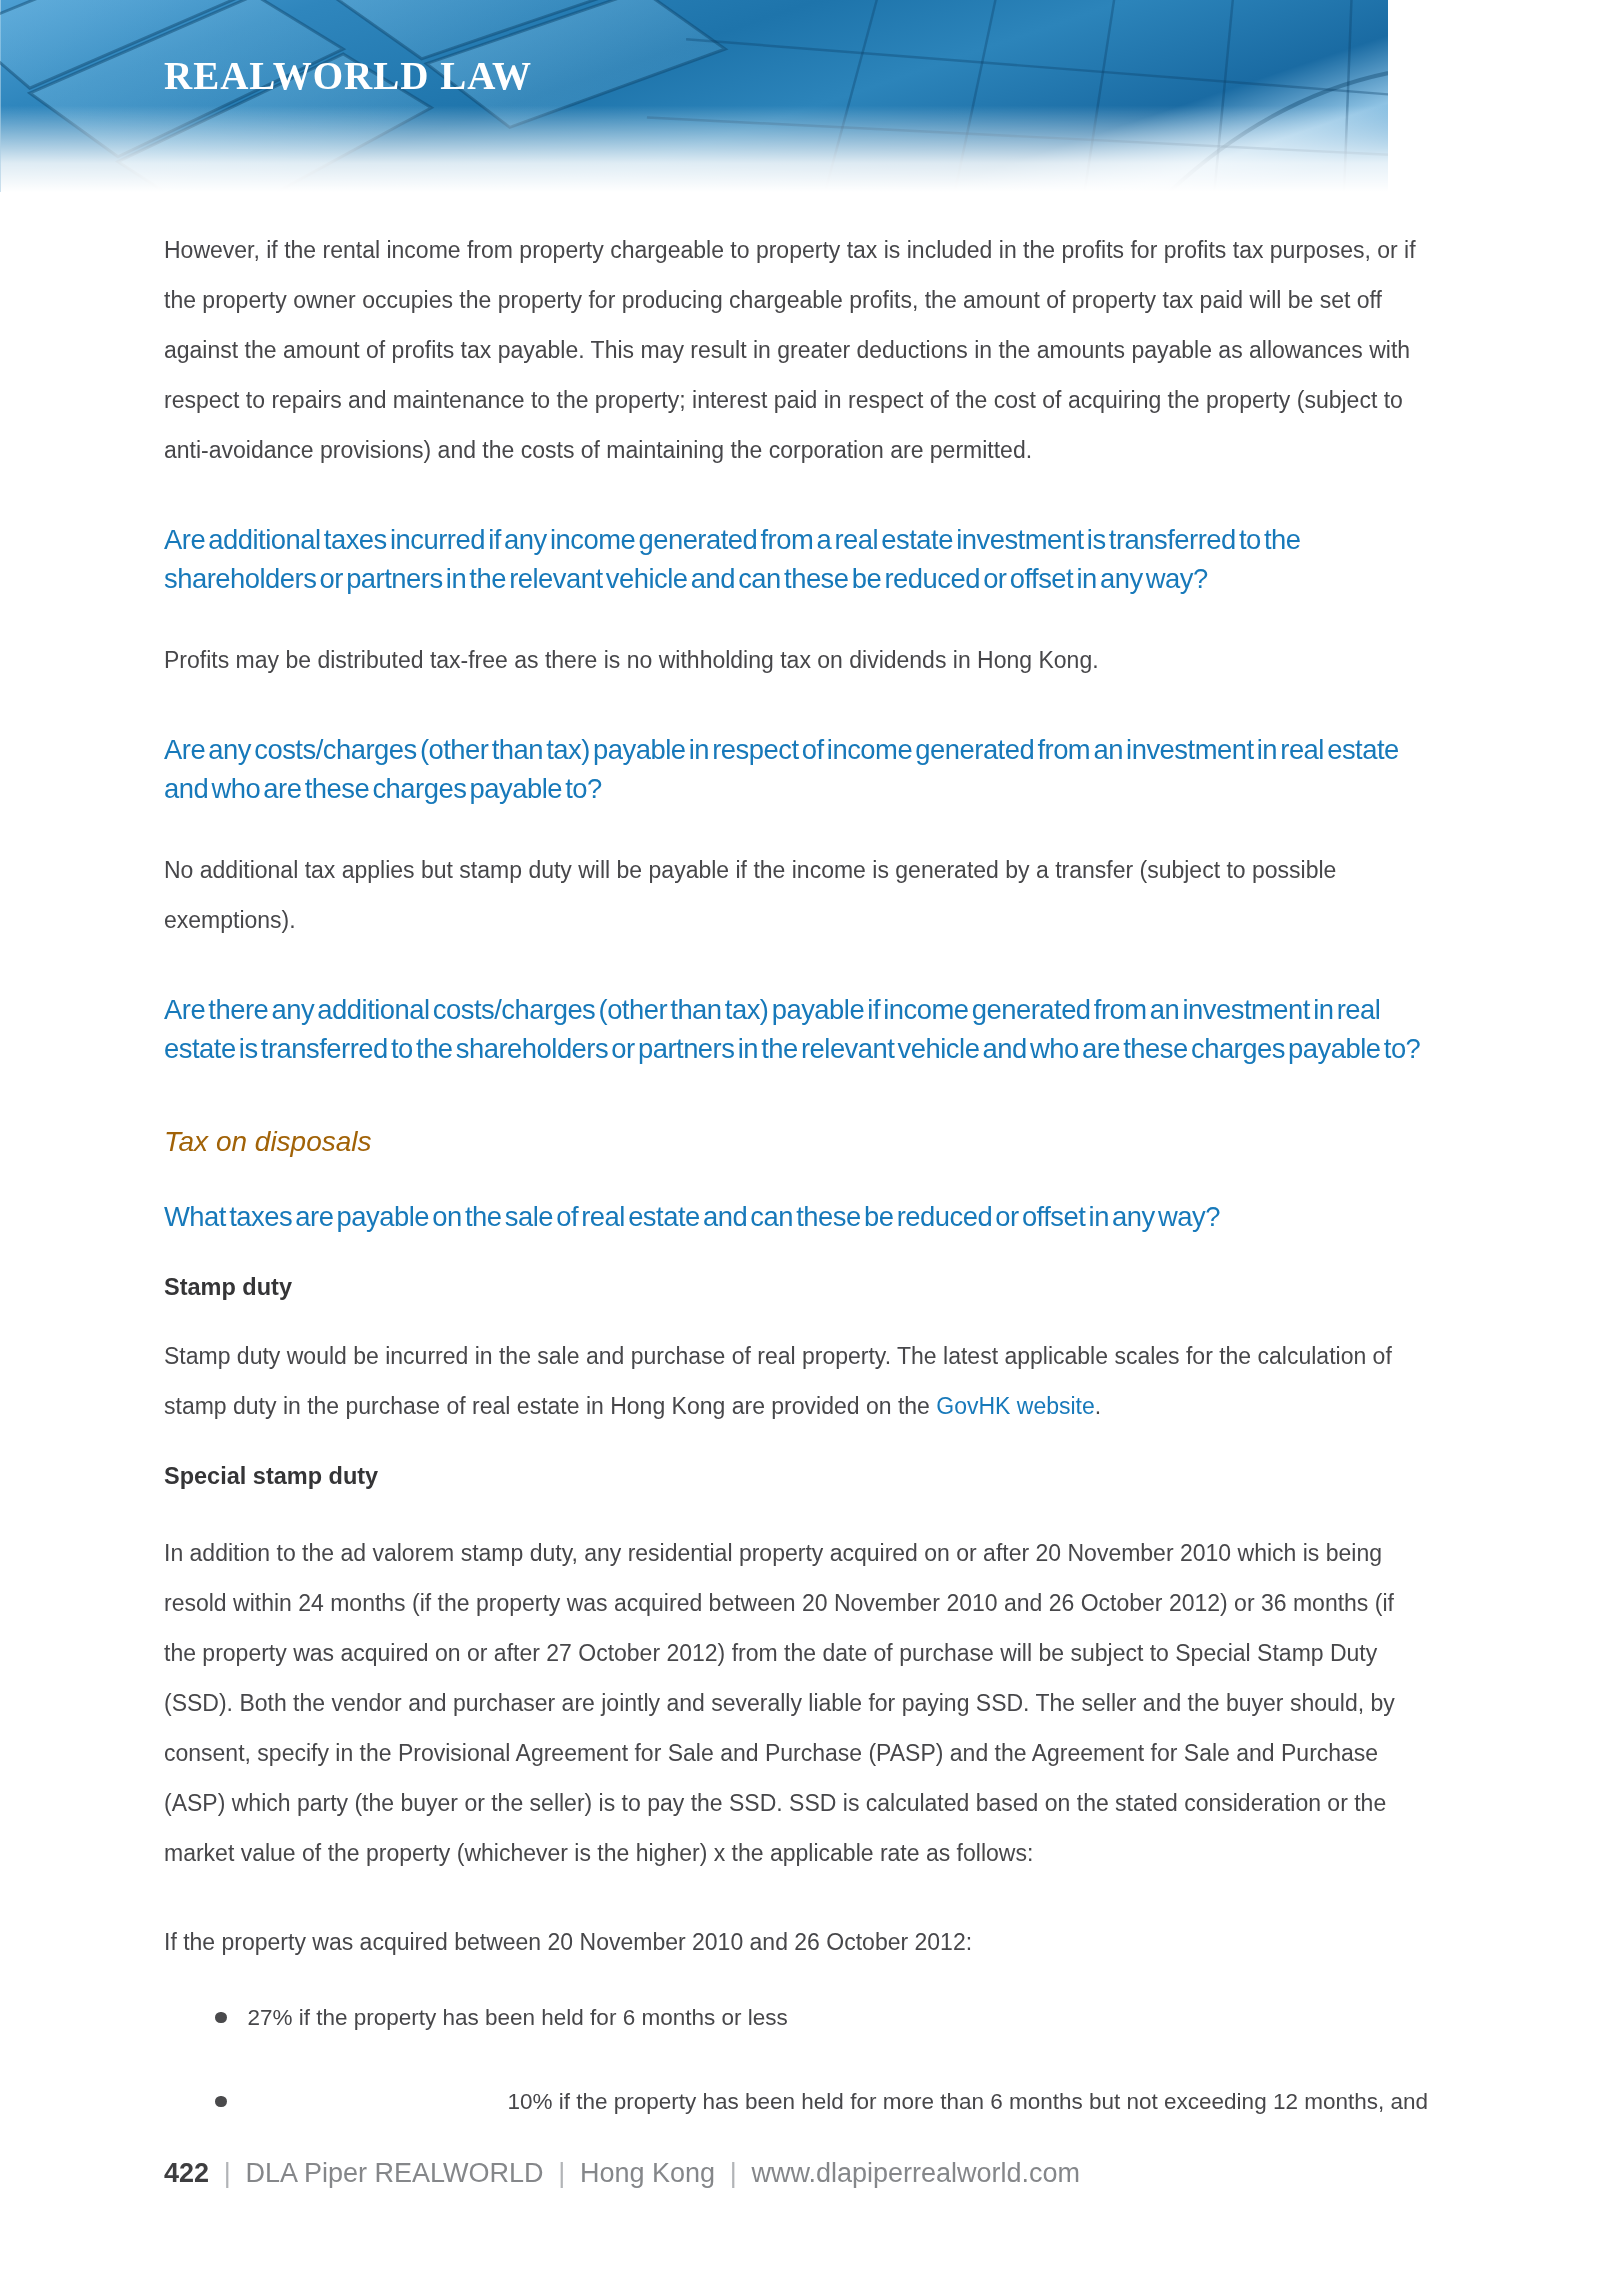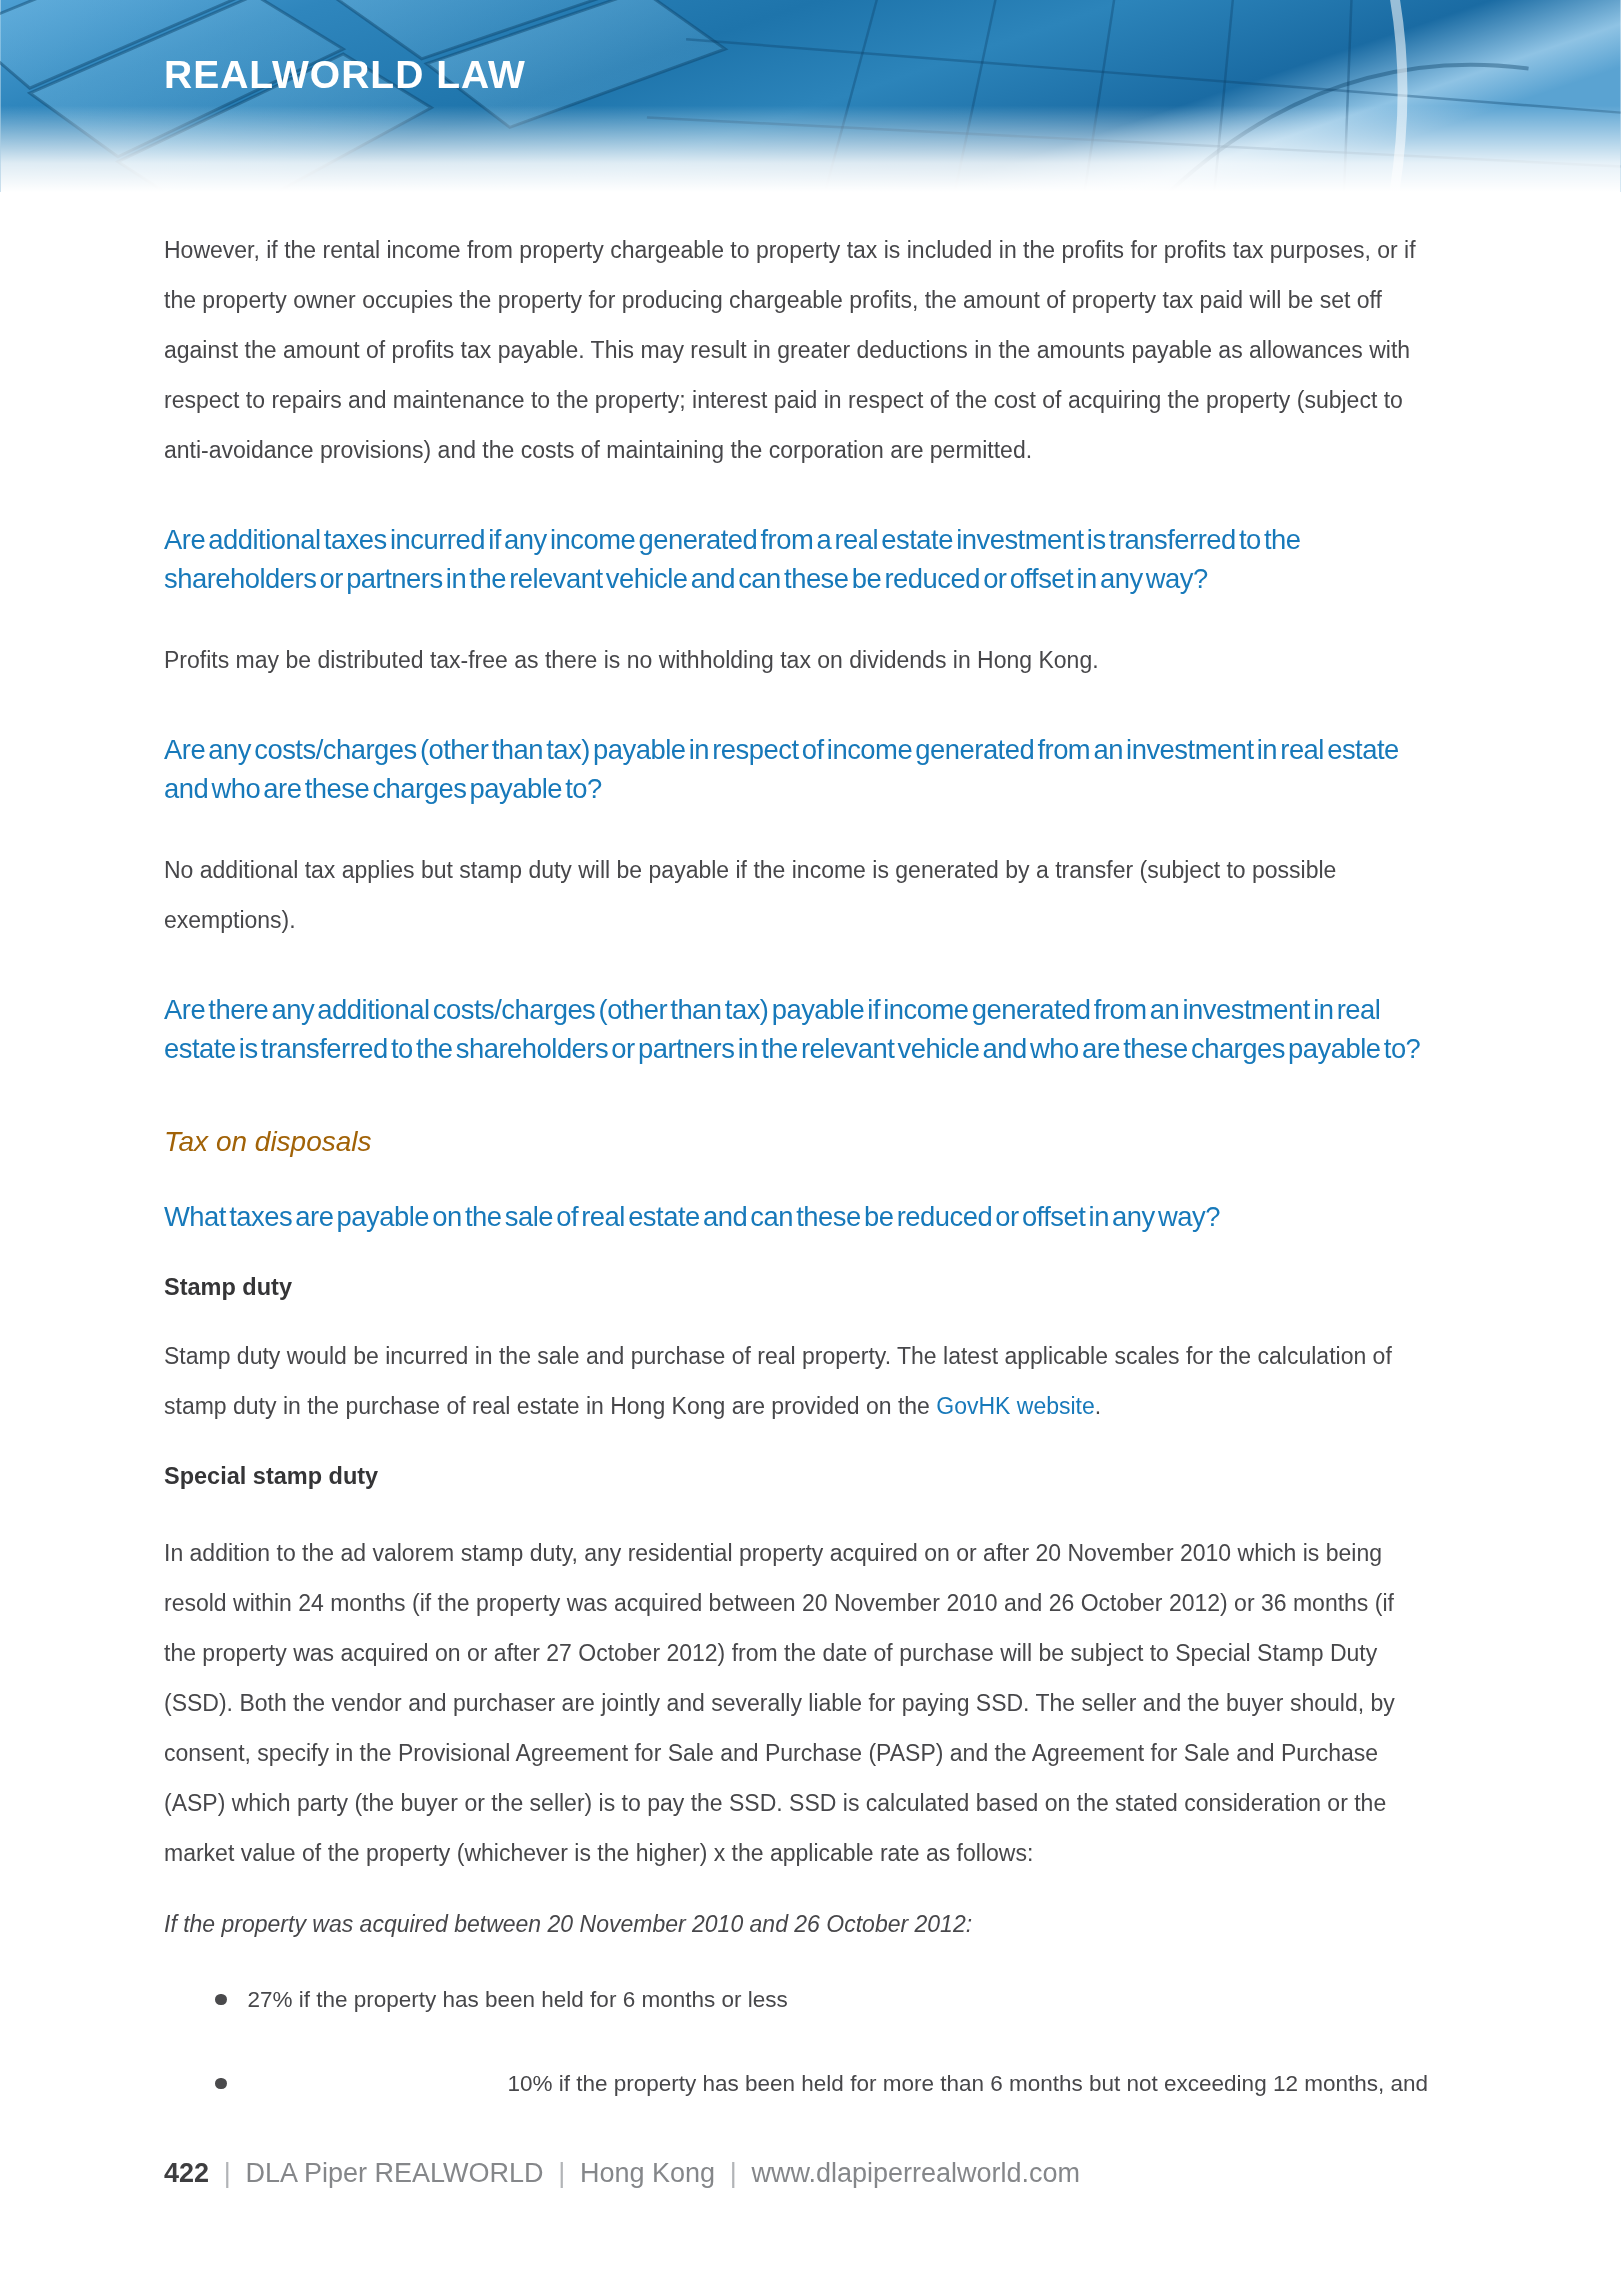--- a/index.html
+++ b/index.html
@@ -9,23 +9,24 @@
     height: 2293px;
     background: #ffffff;
     font-family: "Liberation Sans", "DejaVu Sans", sans-serif;
     color: #47474a;
     overflow: hidden;
   }
 
   
   .header {
     position: relative;
-    width: 1621px;
+    width: 1388px;
     height: 192px;
     overflow: hidden;
+    font-family: Liberation Serif, serif;
   }
   .header svg { display: block; }
   .header-title {
     position: absolute;
     left: 164px;
     top: 53px;
     color: #ffffff;
     font-size: 39px;
     font-weight: bold;
     letter-spacing: 1px;
@@ -72,21 +73,21 @@
 
   .mt-p1   { margin-top: 33px; }
   .mt-q    { margin-top: 45px; }
   .mt-a    { margin-top: 37px; }
   .mt-sec  { margin-top: 53px; }
   .mt-q2   { margin-top: 35px; }
   .mt-sub  { margin-top: 35px; }
   .mt-p5   { margin-top: 27px; }
   .mt-sub2 { margin-top: 29px; }
   .mt-p6   { margin-top: 35px; }
-  .mt-if   { margin-top: 21px; font-style: italic; }
+  .mt-if   { margin-top: 39px; }
 
   .bullet-row { display: flex; margin-top: 31px; }
   .bullet-row .dot {
     flex: 0 0 auto;
     width: 11.8px; height: 11.8px;
     border-radius: 50%;
     background: #4a4a4c;
     margin: 13.7px 20.6px 0 51px;
   }
   .bullet-row .bullet-text { flex: 1 1 auto; font-size: 22.5px; line-height: 39px; color: #47474a; }

